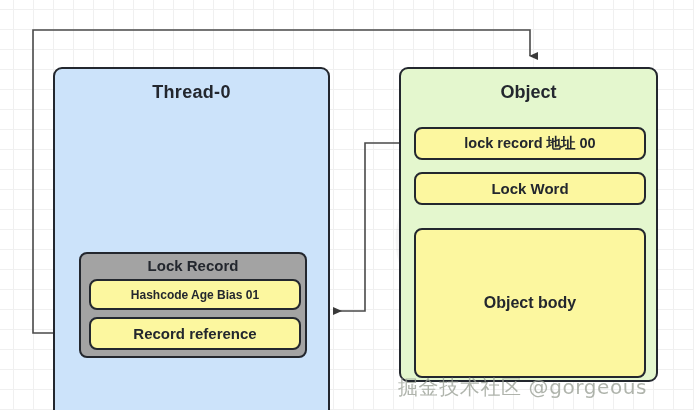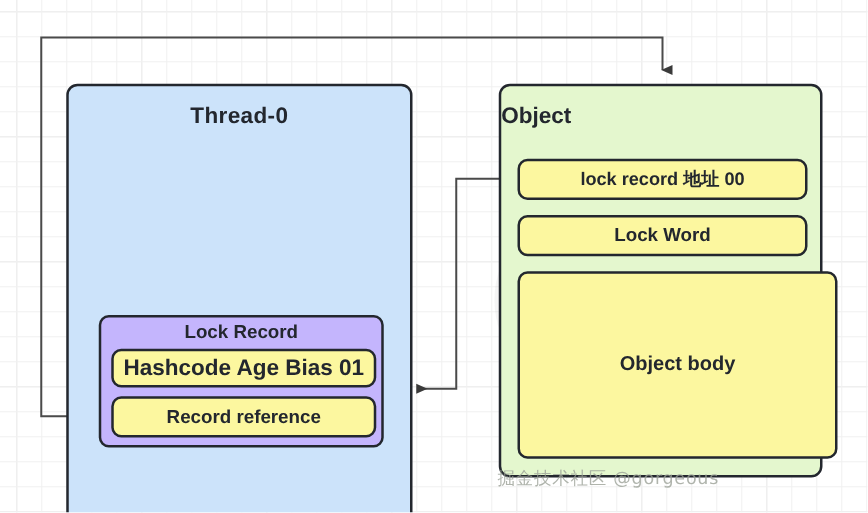--- a/index.html
+++ b/index.html
@@ -61,21 +61,21 @@
     letter-spacing: 0.3px;
   }
 
   
   #lockrecord-box {
     position: absolute;
     left: 24px;
     top: 183px;
     width: 228px;
     height: 106px;
-    background: #c4b5fd;
+    background: #a3a3a3;
     border: 2px solid #23272e;
     border-radius: 8px;
     box-sizing: border-box;
   }
   #lockrecord-title {
     position: absolute;
     left: 0;
     top: 3px;
     width: 100%;
     text-align: center;
@@ -95,21 +95,21 @@
     justify-content: center;
     font-weight: bold;
     color: #23272e;
   }
 
   #row-hashcode {
     left: 8px;
     top: 25px;
     width: 212px;
     height: 31px;
-    font-size: 18px;
+    font-size: 12px;
   }
   #row-objref {
     left: 8px;
     top: 63px;
     width: 212px;
     height: 33px;
     font-size: 15px;
   }
 
   
@@ -122,53 +122,53 @@
     background: #e4f7ce;
     border: 2px solid #23272e;
     border-radius: 9px;
     box-sizing: border-box;
   }
   #object-title {
     position: absolute;
     left: 0;
     top: 13px;
     width: 100%;
-    text-align: left;
+    text-align: center;
     font-size: 18px;
     font-weight: bold;
     color: #23272e;
   }
   #row-lockrecord-addr {
     left: 13px;
     top: 58px;
     width: 232px;
     height: 33px;
     font-size: 14.5px;
   }
   #row-klassword {
     left: 13px;
     top: 103px;
     width: 232px;
     height: 33px;
     font-size: 15px;
   }
   #row-objectbody {
     left: 13px;
-    top: 148px;
-    width: 256px;
+    top: 159px;
+    width: 232px;
     height: 150px;
     font-size: 16px;
   }
 
   
   #watermark {
     position: absolute;
     left: 398px;
     top: 374px;
-    font-size: 14px;
+    font-size: 20px;
     color: #9aa096;
     opacity: 0.78;
     letter-spacing: 0.6px;
     white-space: nowrap;
     font-family: "DejaVu Sans", sans-serif;
   }
   #watermark-ghost {
     position: absolute;
     left: 360px;
     top: 150px;

